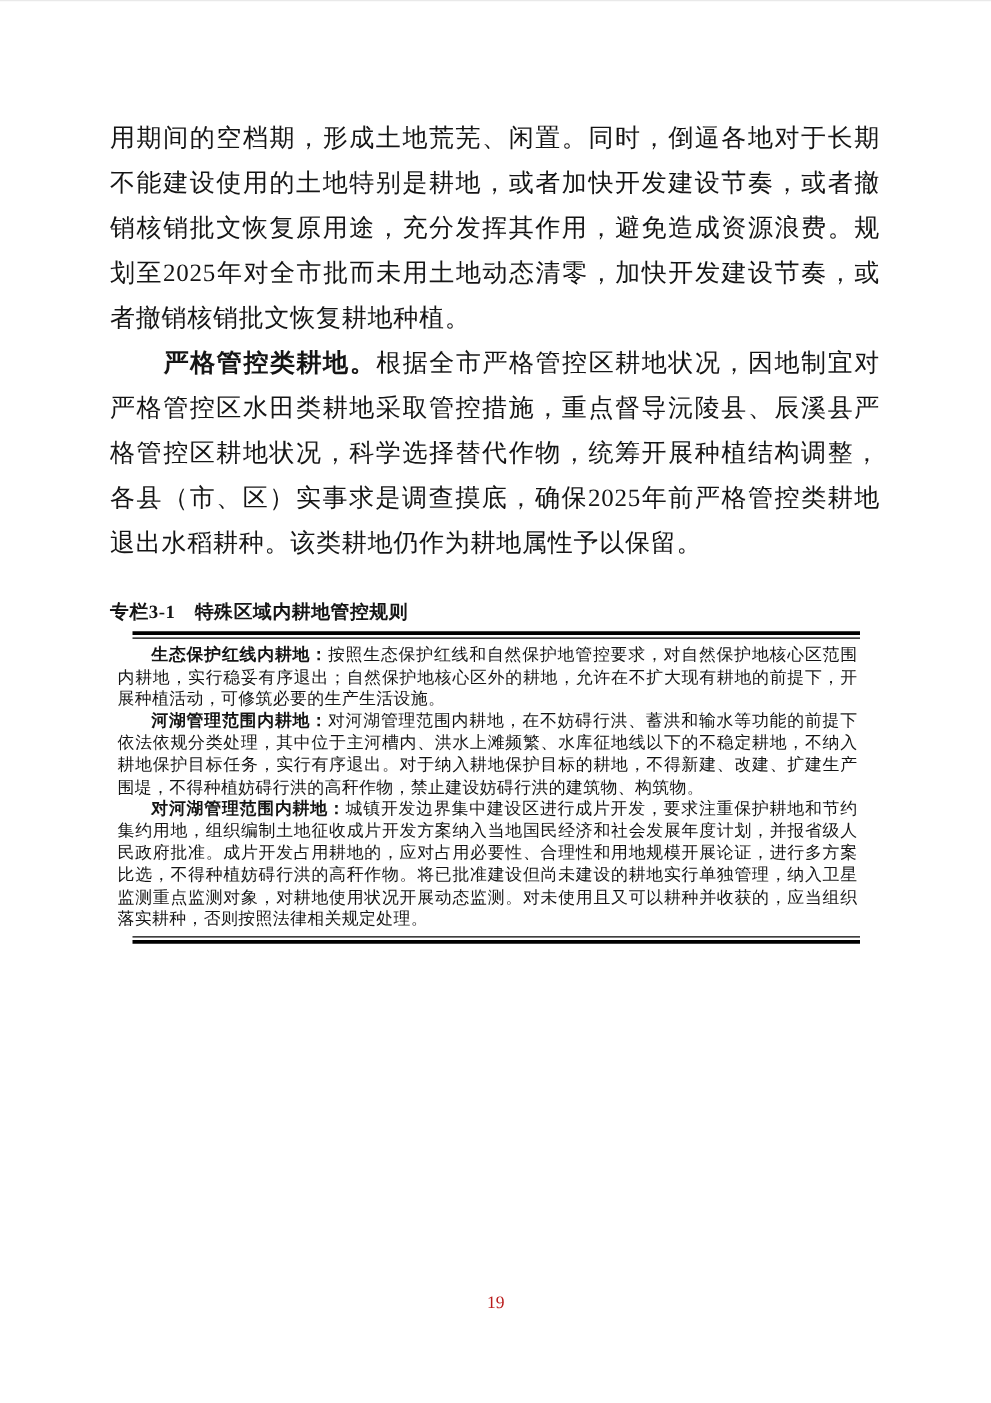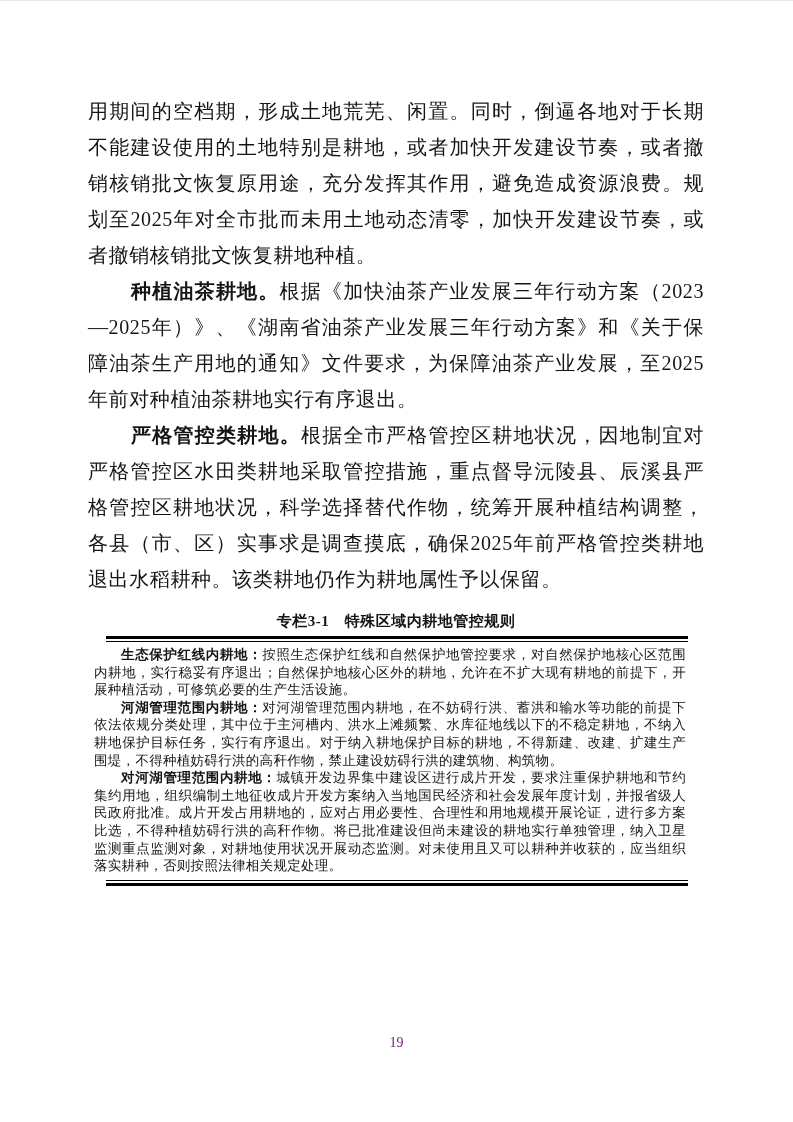--- a/index.html
+++ b/index.html
@@ -23,22 +23,21 @@
   }
   .para {
     font-size:20px;
     line-height:36px;
     text-align:justify;
     letter-spacing:0.6px;
   }
   .para.indent { text-indent:43px; }
   .lead { font-weight:bold; }
   .panel-title {
-    margin-top:14px;
-    text-align:center;
+    margin-top:27px;
     font-weight:bold;
     font-size:15px;
     line-height:21px;
     letter-spacing:0.5px;
   }
   .panel { margin-top:4px; width:600px; }
   .rule-thick {
     height:3px; background:#000;
     margin-left:18px; width:calc(100% - 18px);
   }
@@ -57,32 +56,31 @@
     text-align:justify;
     text-indent:2em;
     letter-spacing:0.3px;
   }
   .page-num {
     position:absolute;
     left:0; top:1034px;
     width:100%;
     text-align:center;
     font-size:14px;
-    color:#701a75;
+    color:#b91c1c;
   }
 </style>
 </head>
 <body>
 
 <div class="page">
   <div class="content">
 
     <p class="para"><span>用期间的空档期，形成土地荒芜、闲置。同时，倒逼各地对于长期不能建设使用的土地特别是耕地，或者加快开发建设节奏，或者撤销核销批文恢复原用途，充分发挥其作用，避免造成资源浪费。规划至2025年对全市批而未用土地动态清零，加快开发建设节奏，或者撤销核销批文恢复耕地种植。</span></p>
 
-    <p class="para indent"><span class="lead">种植油茶耕地。</span><span>根据《加快油茶产业发展三年行动方案（2023—2025年）》、《湖南省油茶产业发展三年行动方案》和《关于保障油茶生产用地的通知》文件要求，为保障油茶产业发展，至2025年前对种植油茶耕地实行有序退出。</span></p>
 
     <p class="para indent"><span class="lead">严格管控类耕地。</span><span>根据全市严格管控区耕地状况，因地制宜对严格管控区水田类耕地采取管控措施，重点督导沅陵县、辰溪县严格管控区耕地状况，科学选择替代作物，统筹开展种植结构调整，各县（市、区）实事求是调查摸底，确保2025年前严格管控类耕地退出水稻耕种。该类耕地仍作为耕地属性予以保留。</span></p>
 
 
     <div class="panel-title">专栏3-1　特殊区域内耕地管控规则</div>
 
     <div class="panel">
       <div class="panel-top">
         <div class="rule-thick"></div>
         <div class="rule-thin"></div>

